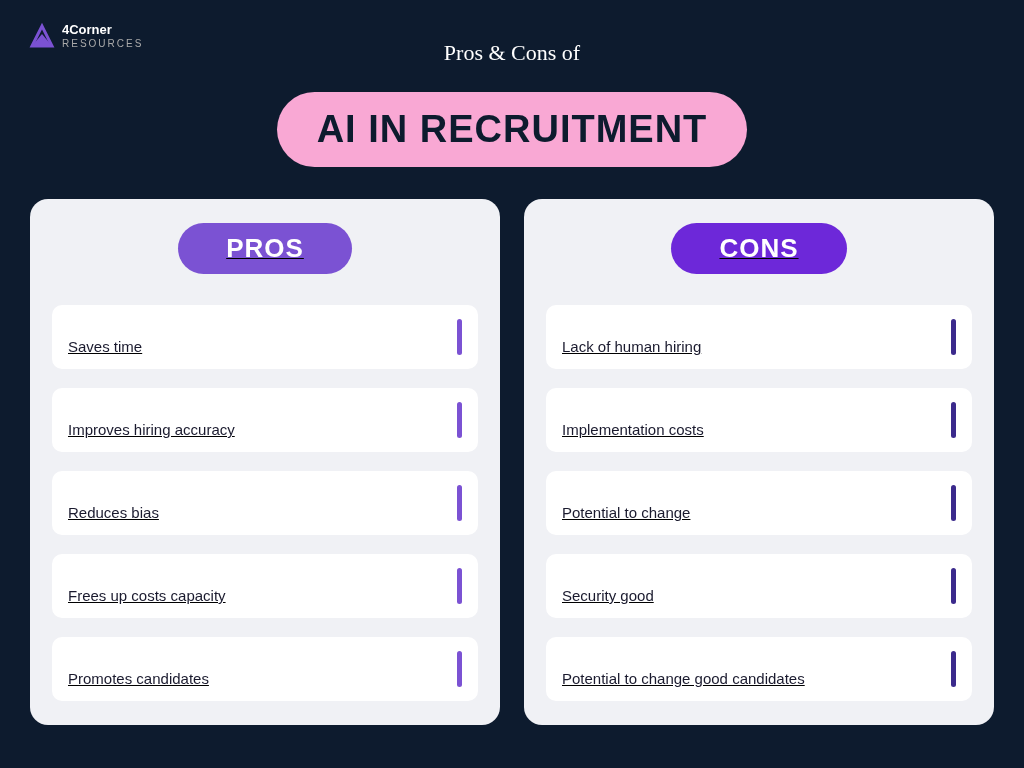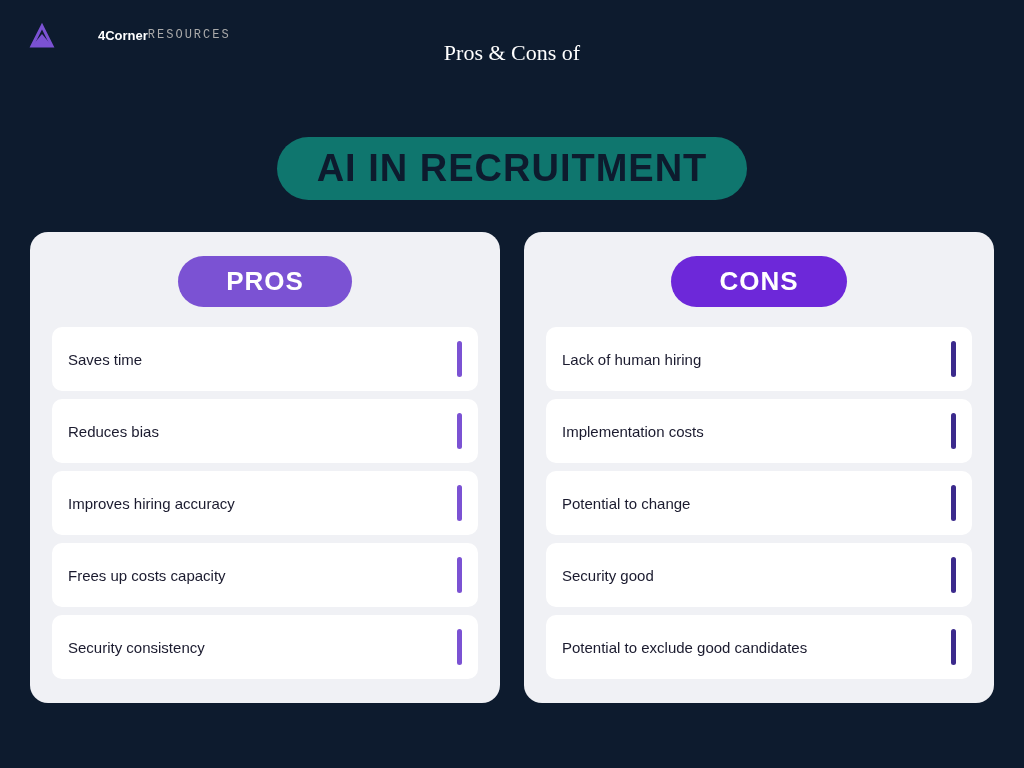--- a/index.html
+++ b/index.html
@@ -26,76 +26,75 @@
       gap: 6px;
     }
 
     .logo-icon {
       width: 28px;
       height: 28px;
     }
 
     .logo-text {
       display: flex;
-      flex-direction: row;
+      flex-direction: column;
       line-height: 1.1;
-      margin-left: 36px;
     }
 
     .logo-text .brand-name {
       color: #ffffff;
       font-size: 13px;
       font-weight: bold;
       font-family: Arial, sans-serif;
     }
 
     .logo-text .brand-sub {
       color: #aaaaaa;
-      font-size: 12px;
+      font-size: 10px;
       letter-spacing: 2px;
-      font-family: Liberation Mono, monospace;
+      font-family: Liberation Sans, sans-serif;
     }
 
     
     .header {
       margin-top: 40px;
       text-align: center;
     }
 
     .header-subtitle {
       color: #ffffff;
       font-size: 22px;
       font-family: 'Georgia', serif;
       font-weight: normal;
       margin-bottom: 26px;
     }
 
     .header-title-pill {
-      background-color: #0f766e;
+      background-color: #f9a8d4;
       border-radius: 40px;
-      padding: 10px 40px;
+      padding: 16px 40px;
       display: inline-block;
-      margin-top: 45px;
     }
 
     .header-title {
       color: #0d1b2e;
       font-size: 38px;
       font-weight: 900;
       font-family: Arial, sans-serif;
       letter-spacing: 1px;
     }
 
     
     .cards-container {
       display: flex;
       gap: 24px;
       margin-top: 32px;
       padding: 0 30px;
       width: 100%;
+      text-decoration: underline;
     }
 
     .card {
       background-color: #f0f1f5;
       border-radius: 18px;
       flex: 1;
       padding: 24px 22px 24px 22px;
       display: flex;
       flex-direction: column;
       align-items: center;
@@ -129,23 +128,24 @@
       display: flex;
       flex-direction: column;
       gap: 8px;
     }
 
     .list-item {
       background-color: #ffffff;
       border-radius: 10px;
       padding: 14px 16px;
       display: flex;
-      align-items: center;
+      align-items: flex-end;
       justify-content: space-between;
       position: relative;
+      margin-top: 11px;
     }
 
     .list-item-text {
       color: #1a1a2e;
       font-size: 15px;
       font-family: Arial, sans-serif;
       font-weight: 400;
     }
 
     .list-item-bar {
@@ -187,33 +187,33 @@
     <div class="card-badge card-badge-pros">
       <span class="card-badge-text">PROS</span>
     </div>
     <div class="items-list">
 
     <div class="list-item">
       <span class="list-item-text">Saves time</span>
       <div class="list-item-bar"></div>
     </div>
         <div class="list-item">
+      <span class="list-item-text">Improves hiring accuracy</span>
+      <div class="list-item-bar"></div>
+    </div>
+        <div class="list-item">
       <span class="list-item-text">Reduces bias</span>
       <div class="list-item-bar"></div>
     </div>
         <div class="list-item">
-      <span class="list-item-text">Improves hiring accuracy</span>
-      <div class="list-item-bar"></div>
-    </div>
-        <div class="list-item">
       <span class="list-item-text">Frees up costs capacity</span>
       <div class="list-item-bar"></div>
     </div>
         <div class="list-item">
-      <span class="list-item-text">Security consistency</span>
+      <span class="list-item-text">Promotes candidates</span>
       <div class="list-item-bar"></div>
     </div>
       </div>
   </div>
 
   <div class="card">
     <div class="card-badge card-badge-cons">
       <span class="card-badge-text">CONS</span>
     </div>
     <div class="items-list">
@@ -228,19 +228,19 @@
     </div>
         <div class="list-item">
       <span class="list-item-text">Potential to change</span>
       <div class="list-item-bar list-item-bar-cons"></div>
     </div>
         <div class="list-item">
       <span class="list-item-text">Security good</span>
       <div class="list-item-bar list-item-bar-cons"></div>
     </div>
         <div class="list-item">
-      <span class="list-item-text">Potential to exclude good candidates</span>
+      <span class="list-item-text">Potential to change good candidates</span>
       <div class="list-item-bar list-item-bar-cons"></div>
     </div>
       </div>
   </div>
 
 </div>
 
 </body></html>

